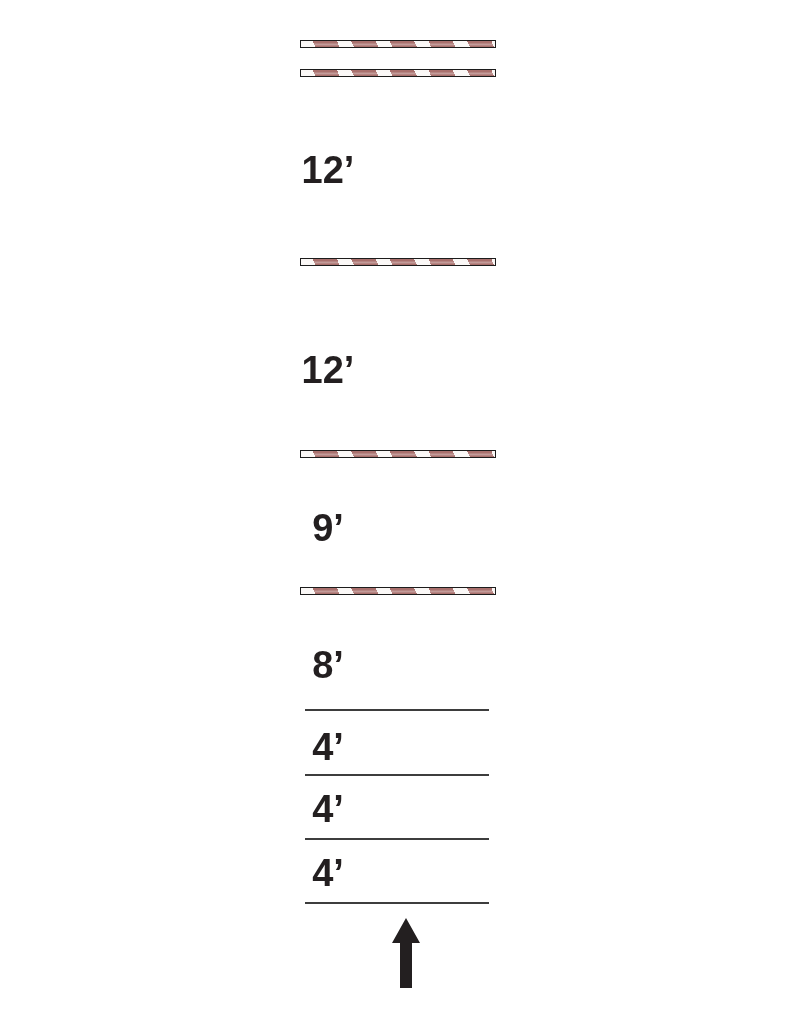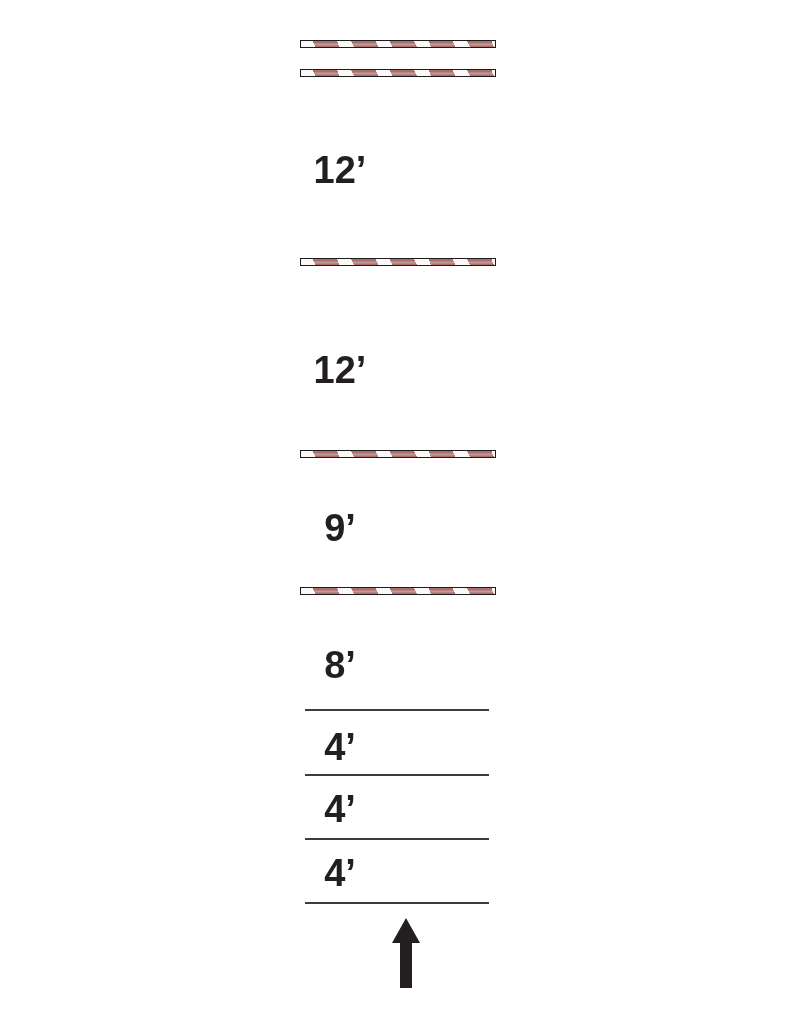--- a/index.html
+++ b/index.html
@@ -42,21 +42,21 @@
     background: #3d3d3d;
   }
   .g1 { top: 709px; }
   .g2 { top: 774px; }
   .g3 { top: 838px; }
   .g4 { top: 902px; }
 
   
   .dlabel {
     position: absolute;
-    left: 12px;
+    left: 0;
     width: 656px;
     text-align: center;
     font-size: 38px;
     font-weight: bold;
     line-height: 44px;
     color: #231f20;
   }
   .l1 { top: 148px; }
   .l2 { top: 348px; }
   .l3 { top: 506px; }

